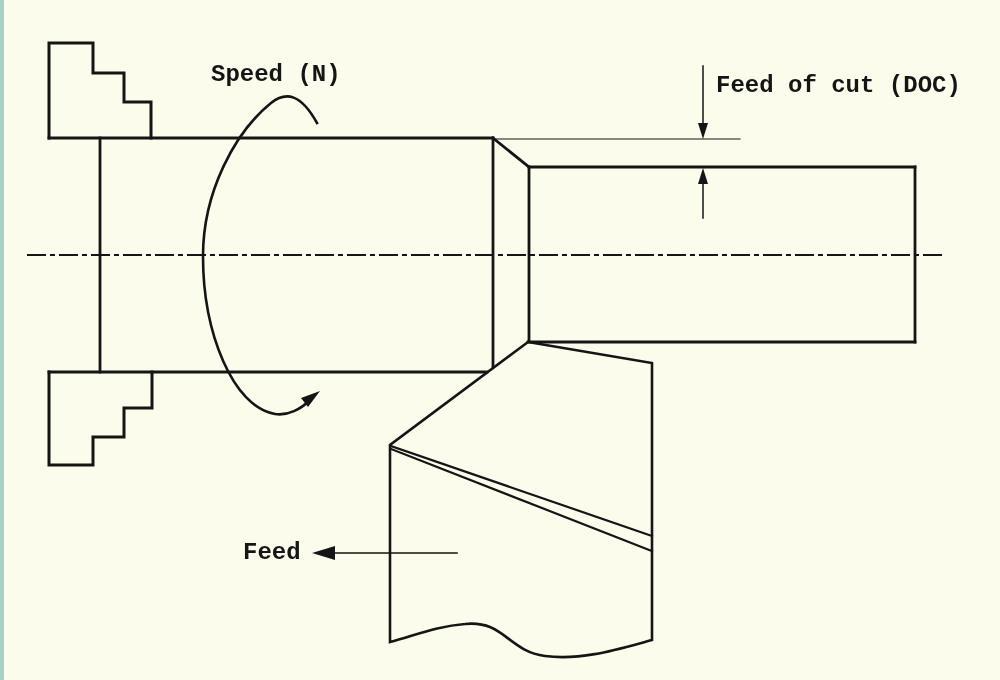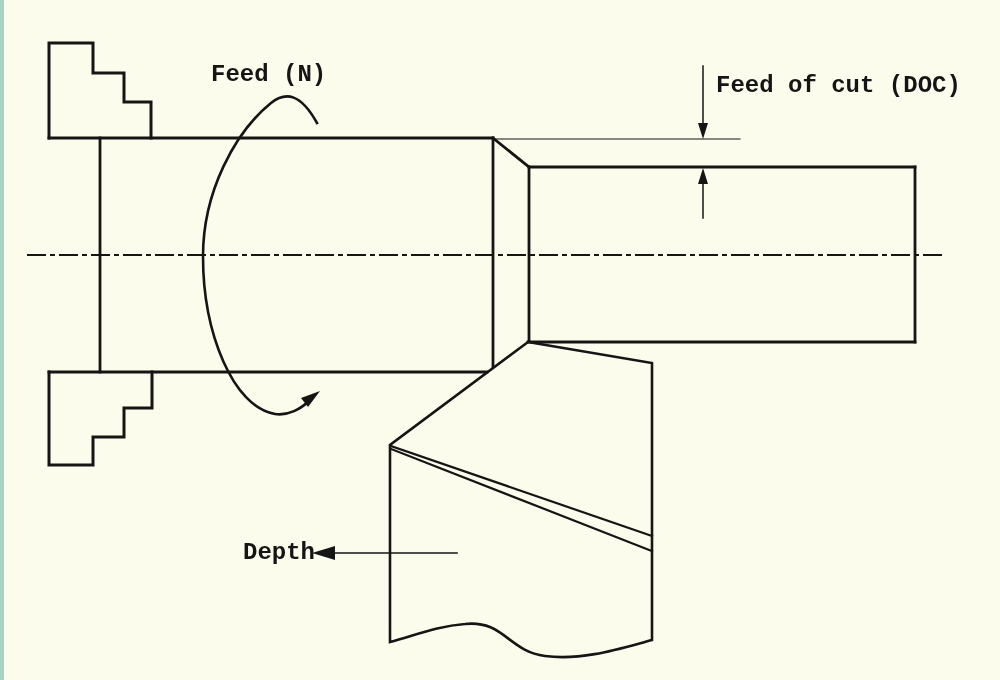--- a/index.html
+++ b/index.html
@@ -92,16 +92,16 @@
 
     <g>
       <line x1="495" y1="139" x2="740" y2="139" stroke="currentColor" stroke-width="1.2"></line>
       <line x1="703" y1="66" x2="703" y2="125" stroke="currentColor" stroke-width="1.5"></line>
       <polygon points="703,139 698,123 708,123" fill="currentColor" stroke="none"></polygon>
       <line x1="703" y1="218" x2="703" y2="183" stroke="currentColor" stroke-width="1.5"></line>
       <polygon points="703,168 698,184 708,184" fill="currentColor" stroke="none"></polygon>
     </g>
   </svg>
 
-  <div class="label label-speed">Feed (N)</div>
+  <div class="label label-speed">Speed (N)</div>
   <div class="label label-doc">Feed of cut (DOC)</div>
-  <div class="label label-feed">Depth</div>
+  <div class="label label-feed">Feed</div>
 </div>
 
 </body></html>

